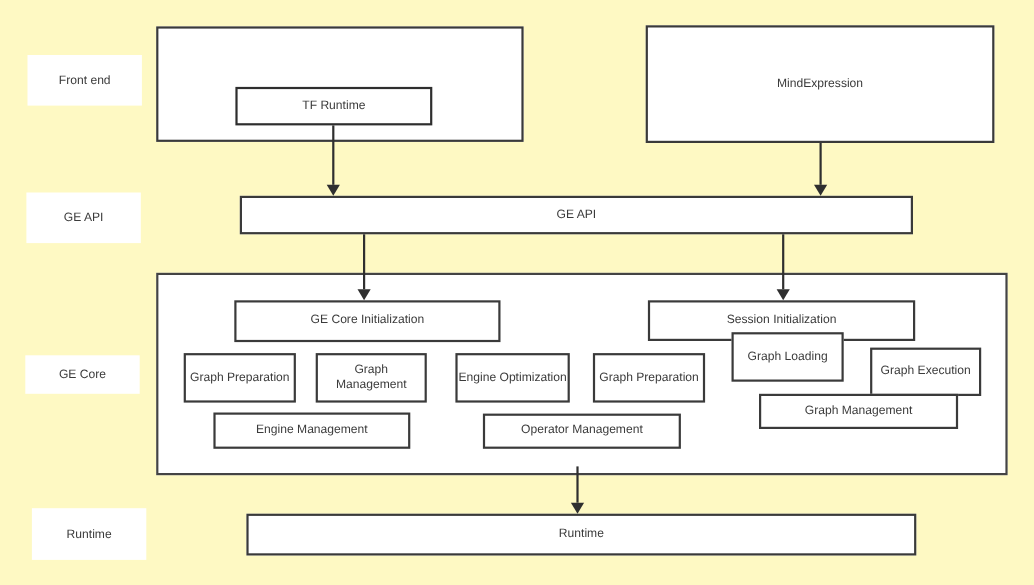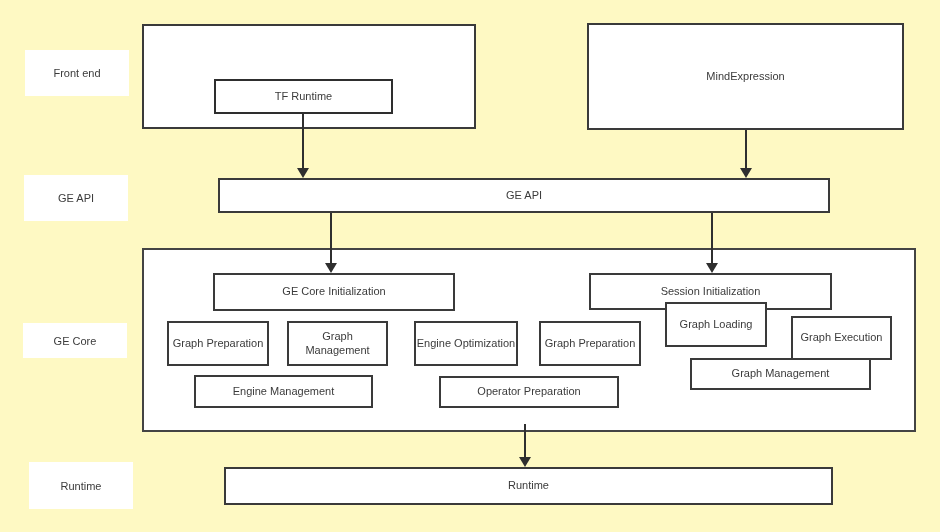--- a/index.html
+++ b/index.html
@@ -58,21 +58,21 @@
     <div class="box" style="left:23px;top:71px;width:102px;height:45px">Graph Preparation</div>
 
     <div class="box" style="left:445px;top:23px;width:243px;height:37px">Session Initialization</div>
     <div class="box" style="left:143px;top:71px;width:101px;height:45px">Graph Management</div>
     <div class="box" style="left:270px;top:71px;width:104px;height:45px">Engine Optimization</div>
     <div class="box" style="left:395px;top:71px;width:102px;height:45px">Graph Preparation</div>
     <div class="box" style="left:521px;top:52px;width:102px;height:45px">Graph Loading</div>
     <div class="box" style="left:647px;top:66px;width:101px;height:44px">Graph Execution</div>
 
     <div class="box" style="left:50px;top:125px;width:179px;height:33px">Engine Management</div>
-    <div class="box" style="left:295px;top:126px;width:180px;height:32px">Operator Preparation</div>
+    <div class="box" style="left:295px;top:126px;width:180px;height:32px">Operator Management</div>
     <div class="box" style="left:546px;top:108px;width:181px;height:32px">Graph Management</div>
   </div>
 
   <div class="box" style="left:224px;top:467px;width:609px;height:38px">Runtime</div>
 
   <div class="arrow" style="left:297px;top:114px;height:64px">
     <div class="shaft"></div>
     <div class="head"></div>
   </div>
   <div class="arrow" style="left:740px;top:130px;height:48px">

